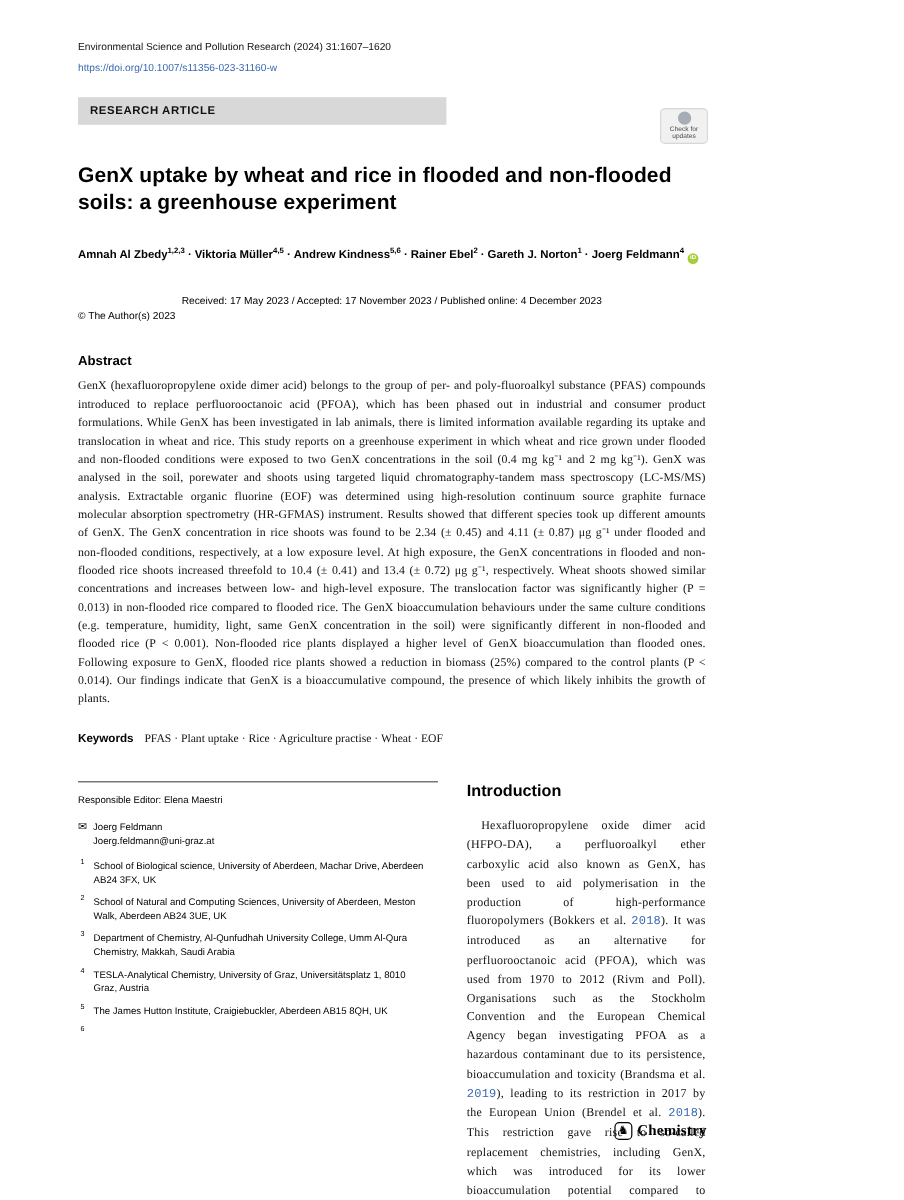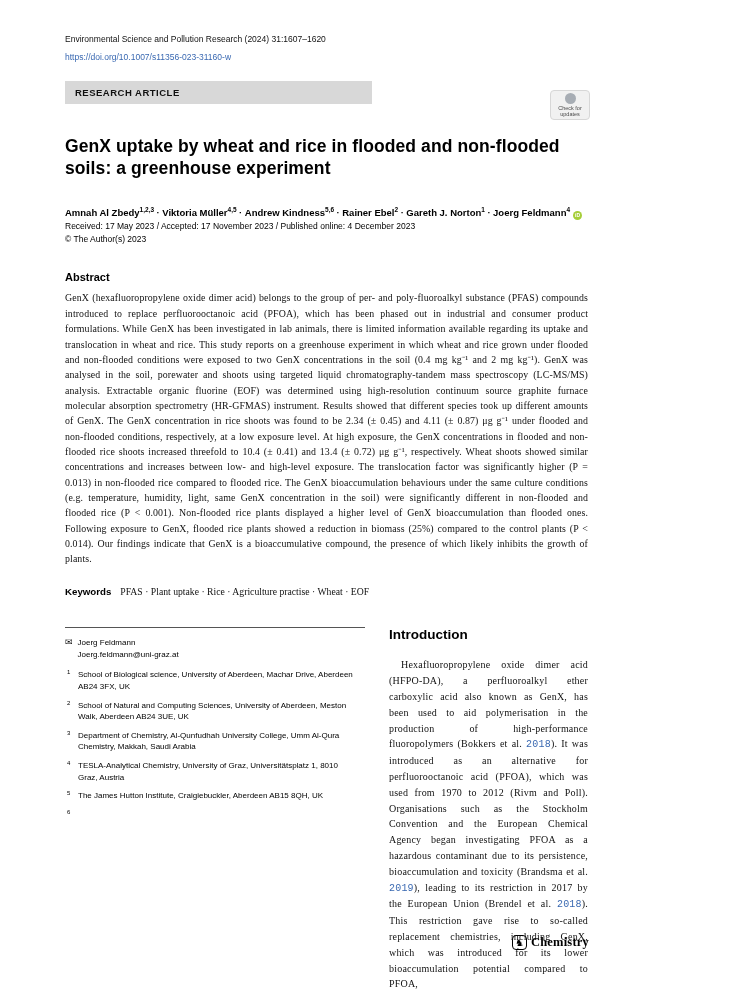--- a/index.html
+++ b/index.html
@@ -31,21 +31,21 @@
 
   .authors { margin-top:26px; font:bold 9.5px/1.5 "Liberation Sans", sans-serif; white-space:nowrap; }
   .authors sup { font-size:6.5px; vertical-align:super; line-height:0; }
   .dot { margin:0 2.5px; }
   .orcid {
     display:inline-block; width:9px; height:9px; border-radius:50%;
     background:var(--orcid); vertical-align:-1px; margin-left:3px;
     color:#fff; font:bold 5px/9px "Liberation Sans", sans-serif; text-align:center;
   }
 
-  .dates { font:8.5px/1.5 "Liberation Sans", sans-serif; }
+  .dates { margin-top:24px; font:8.5px/1.5 "Liberation Sans", sans-serif;text-align:center; }
   .copyright { font:8.5px/1.5 "Liberation Sans", sans-serif; }
 
   .abs-h { margin-top:26px; font:bold 11px/1.2 "Liberation Sans", sans-serif; }
   .abs-p { margin-top:6px; font:9.9px/1.55 "Liberation Serif", serif; text-align:justify; letter-spacing:0.1px; word-spacing:0.6px; color:#111; }
 
   .keywords { margin-top:18px; font:9.7px/1.4 "Liberation Serif", serif; color:#111; }
   .kw-label { font:bold 9.7px/1.4 "Liberation Sans", sans-serif; margin-right:9px; color:#000; }
 
   .cols { display:flex; gap:24px; margin-top:29px; }
   .left-col { flex:0 0 300px; width:300px; border-top:0.8px solid #555; padding-top:9px; }
@@ -101,20 +101,21 @@
   <h2 class="abs-h">Abstract</h2>
   <p class="abs-p">GenX (hexafluoropropylene oxide dimer acid) belongs to the group of per- and poly-fluoroalkyl substance (PFAS) compounds introduced to replace perfluorooctanoic acid (PFOA), which has been phased out in industrial and consumer product formulations. While GenX has been investigated in lab animals, there is limited information available regarding its uptake and translocation in wheat and rice. This study reports on a greenhouse experiment in which wheat and rice grown under flooded and non-flooded conditions were exposed to two GenX concentrations in the soil (0.4 mg kg⁻¹ and 2 mg kg⁻¹). GenX was analysed in the soil, porewater and shoots using targeted liquid chromatography-tandem mass spectroscopy (LC-MS/MS) analysis. Extractable organic fluorine (EOF) was determined using high-resolution continuum source graphite furnace molecular absorption spectrometry (HR-GFMAS) instrument. Results showed that different species took up different amounts of GenX. The GenX concentration in rice shoots was found to be 2.34 (± 0.45) and 4.11 (± 0.87) μg g⁻¹ under flooded and non-flooded conditions, respectively, at a low exposure level. At high exposure, the GenX concentrations in flooded and non-flooded rice shoots increased threefold to 10.4 (± 0.41) and 13.4 (± 0.72) μg g⁻¹, respectively. Wheat shoots showed similar concentrations and increases between low- and high-level exposure. The translocation factor was significantly higher (P = 0.013) in non-flooded rice compared to flooded rice. The GenX bioaccumulation behaviours under the same culture conditions (e.g. temperature, humidity, light, same GenX concentration in the soil) were significantly different in non-flooded and flooded rice (P &lt; 0.001). Non-flooded rice plants displayed a higher level of GenX bioaccumulation than flooded ones. Following exposure to GenX, flooded rice plants showed a reduction in biomass (25%) compared to the control plants (P &lt; 0.014). Our findings indicate that GenX is a bioaccumulative compound, the presence of which likely inhibits the growth of plants.</p>
 
   <div class="keywords">
     <span class="kw-label">Keywords</span><span>PFAS · Plant uptake · Rice · Agriculture practise · Wheat · EOF</span>
   </div>
 
   <div class="cols">
 
     <div class="left-col">
+      <div class="editor">Responsible Editor: Elena Maestri</div>
       <div class="corr">
         <span class="env-icon">✉</span>
         <span>
           <span>Joerg Feldmann</span>
           <a class="corr-email">Joerg.feldmann@uni-graz.at</a>
         </span>
       </div>
       <div class="affil"><sup>1</sup><span>School of Biological science, University of Aberdeen, Machar Drive, Aberdeen AB24 3FX, UK</span></div>
       <div class="affil"><sup>2</sup><span>School of Natural and Computing Sciences, University of Aberdeen, Meston Walk, Aberdeen AB24 3UE, UK</span></div>
       <div class="affil"><sup>3</sup><span>Department of Chemistry, Al-Qunfudhah University College, Umm Al-Qura Chemistry, Makkah, Saudi Arabia</span></div>

